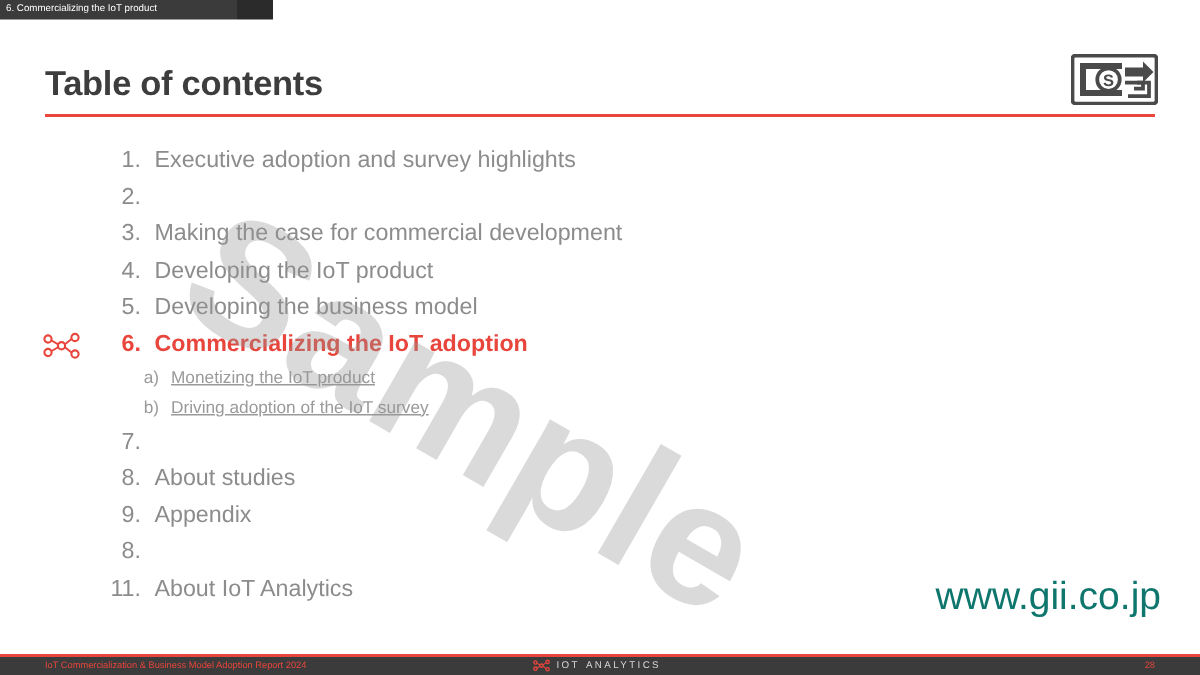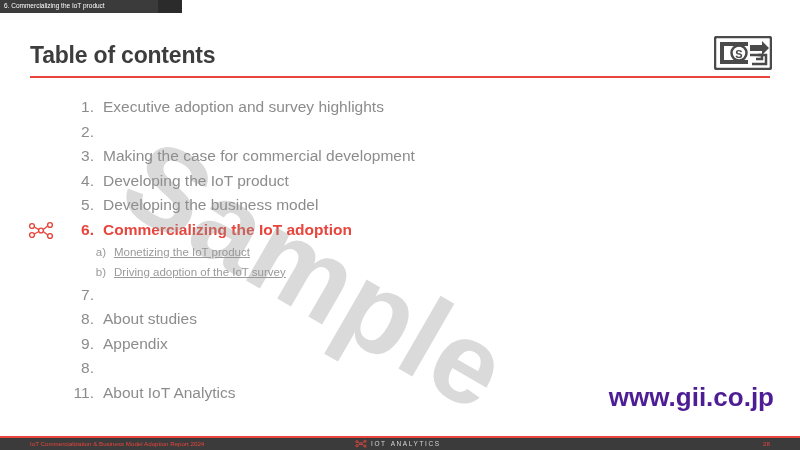--- a/index.html
+++ b/index.html
@@ -158,22 +158,22 @@
     white-space: nowrap;
     font-family: "Liberation Sans", sans-serif;
   }
 
   
   .url {
     position: absolute;
     right: 26px;
     top: 368px;
     font-size: 26px;
-    font-weight: bold;
-    color: #4c1d95;
+    font-weight: normal;
+    color: #0f766e;
     letter-spacing: 0px;
   }
 
   
   .footer {
     position: absolute;
     left: 0;
     top: 436px;
     width: 800px;
     height: 14px;

